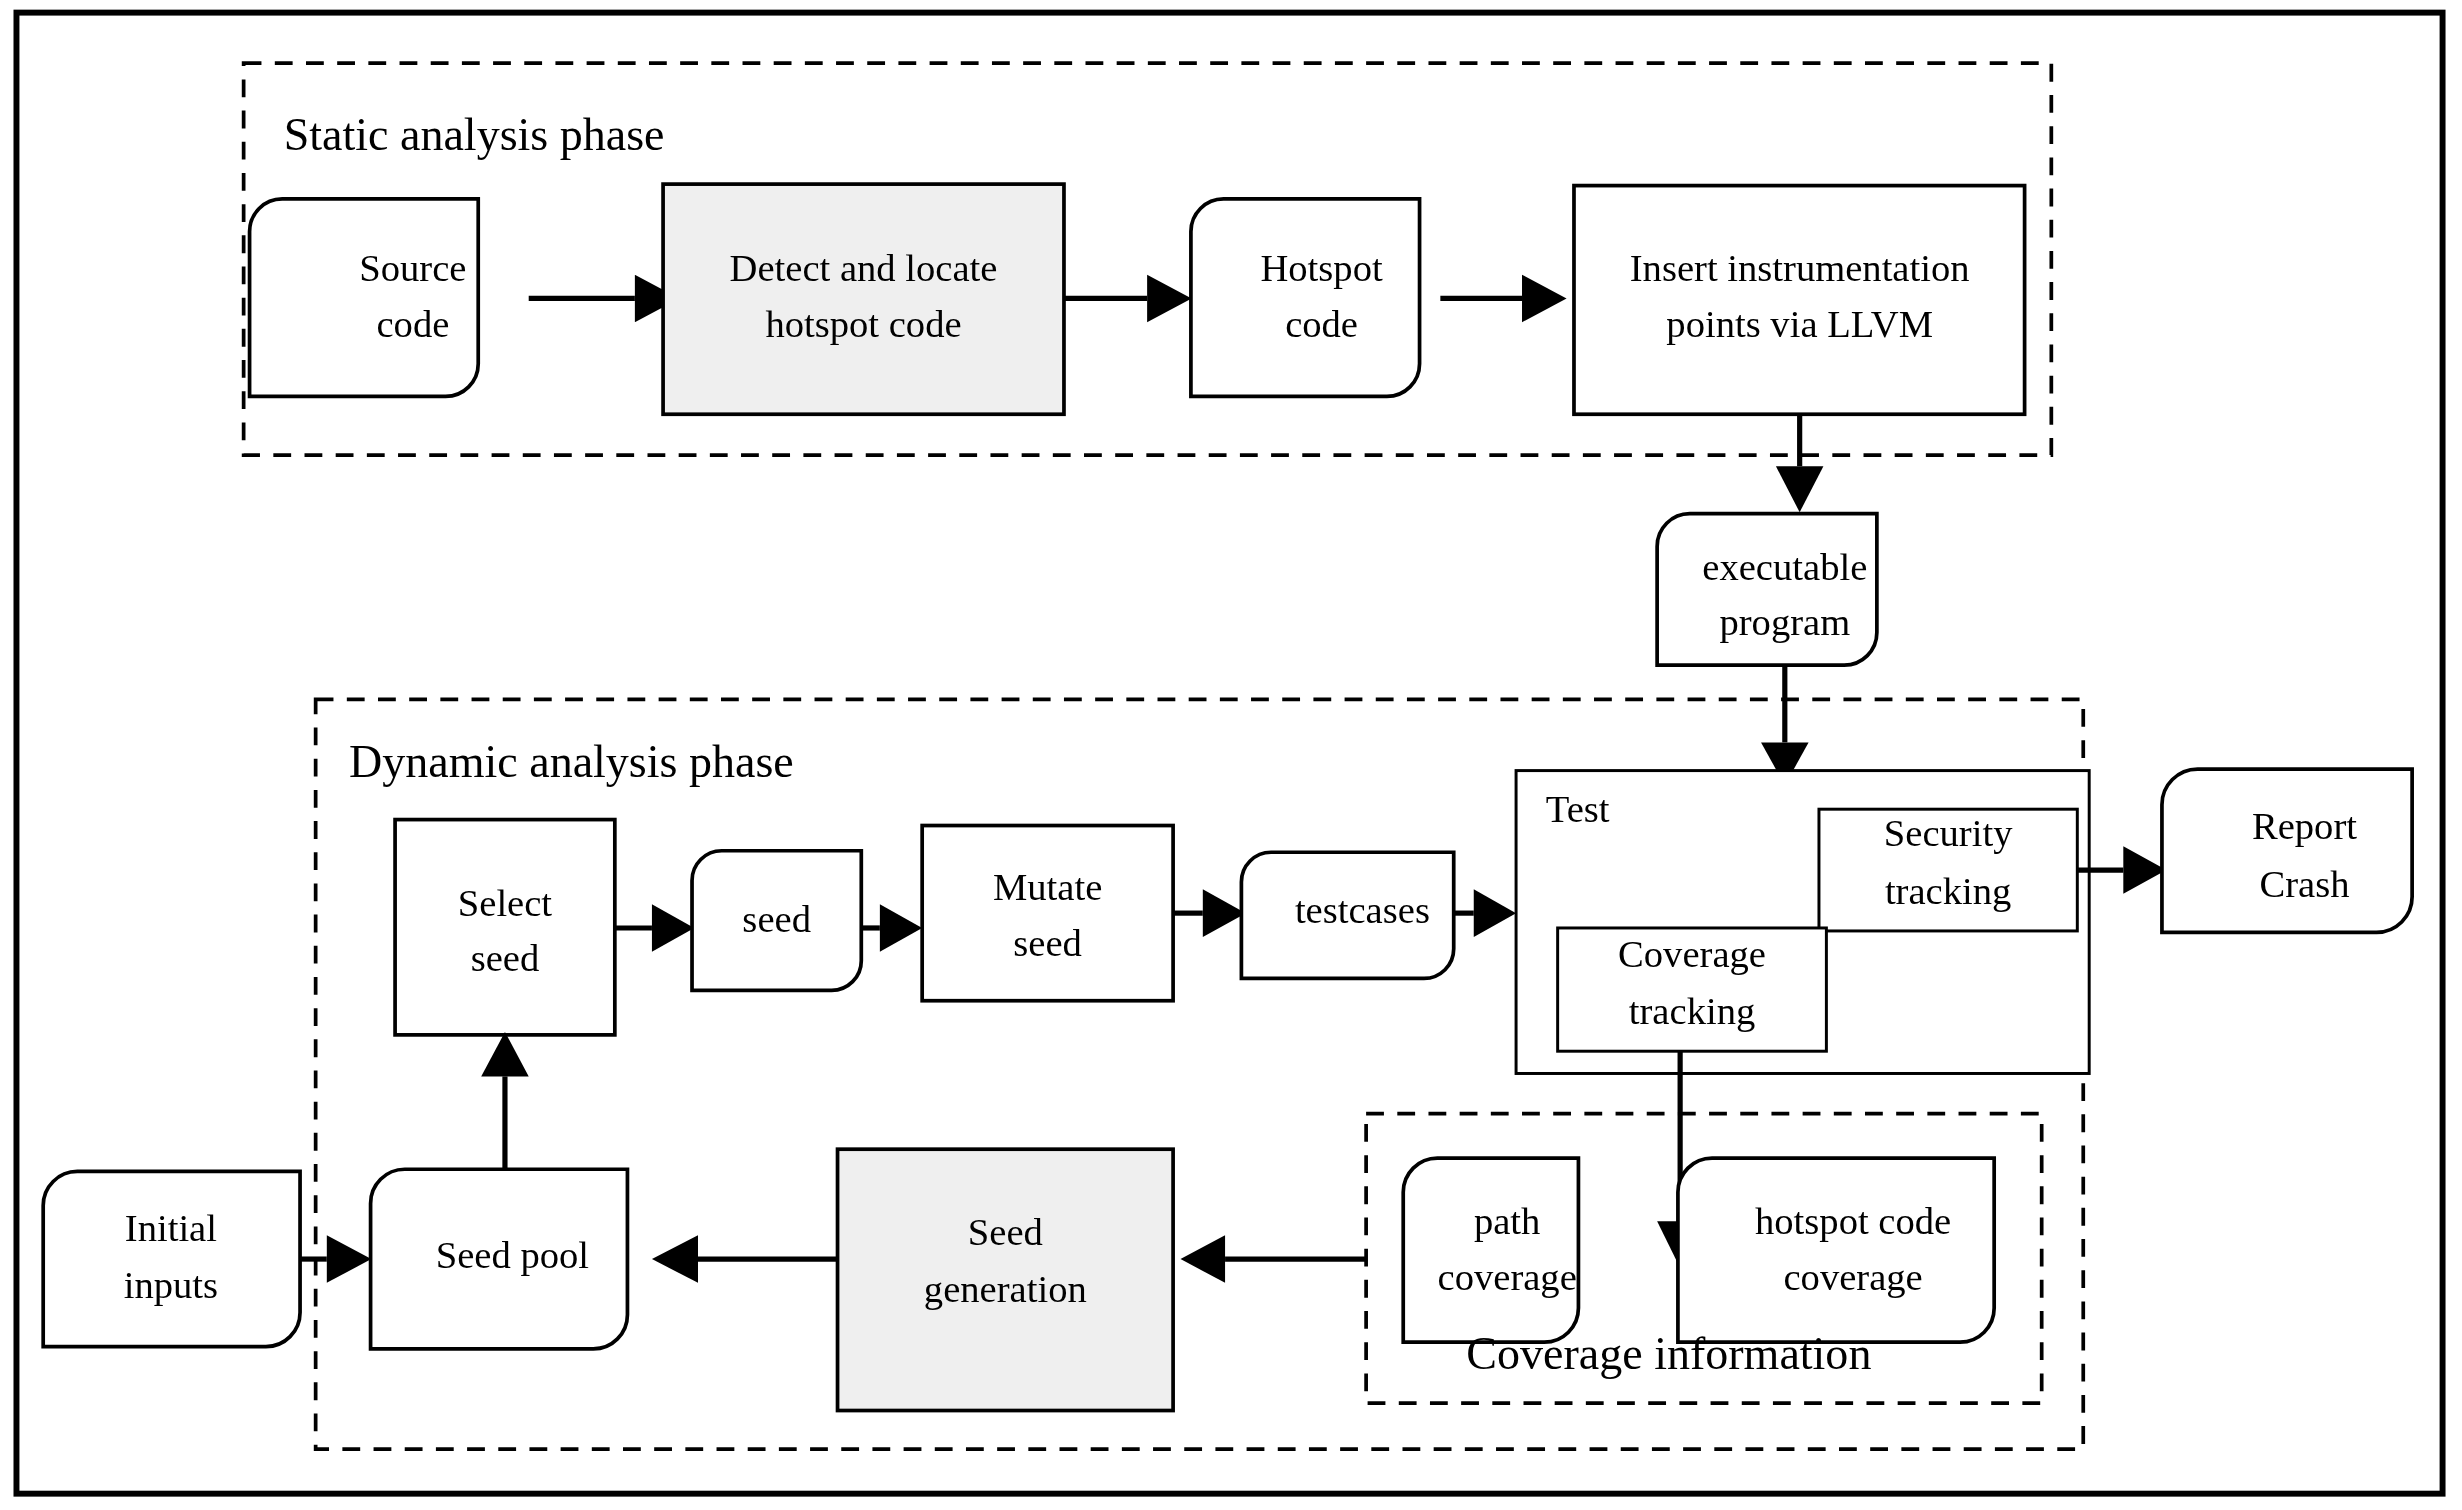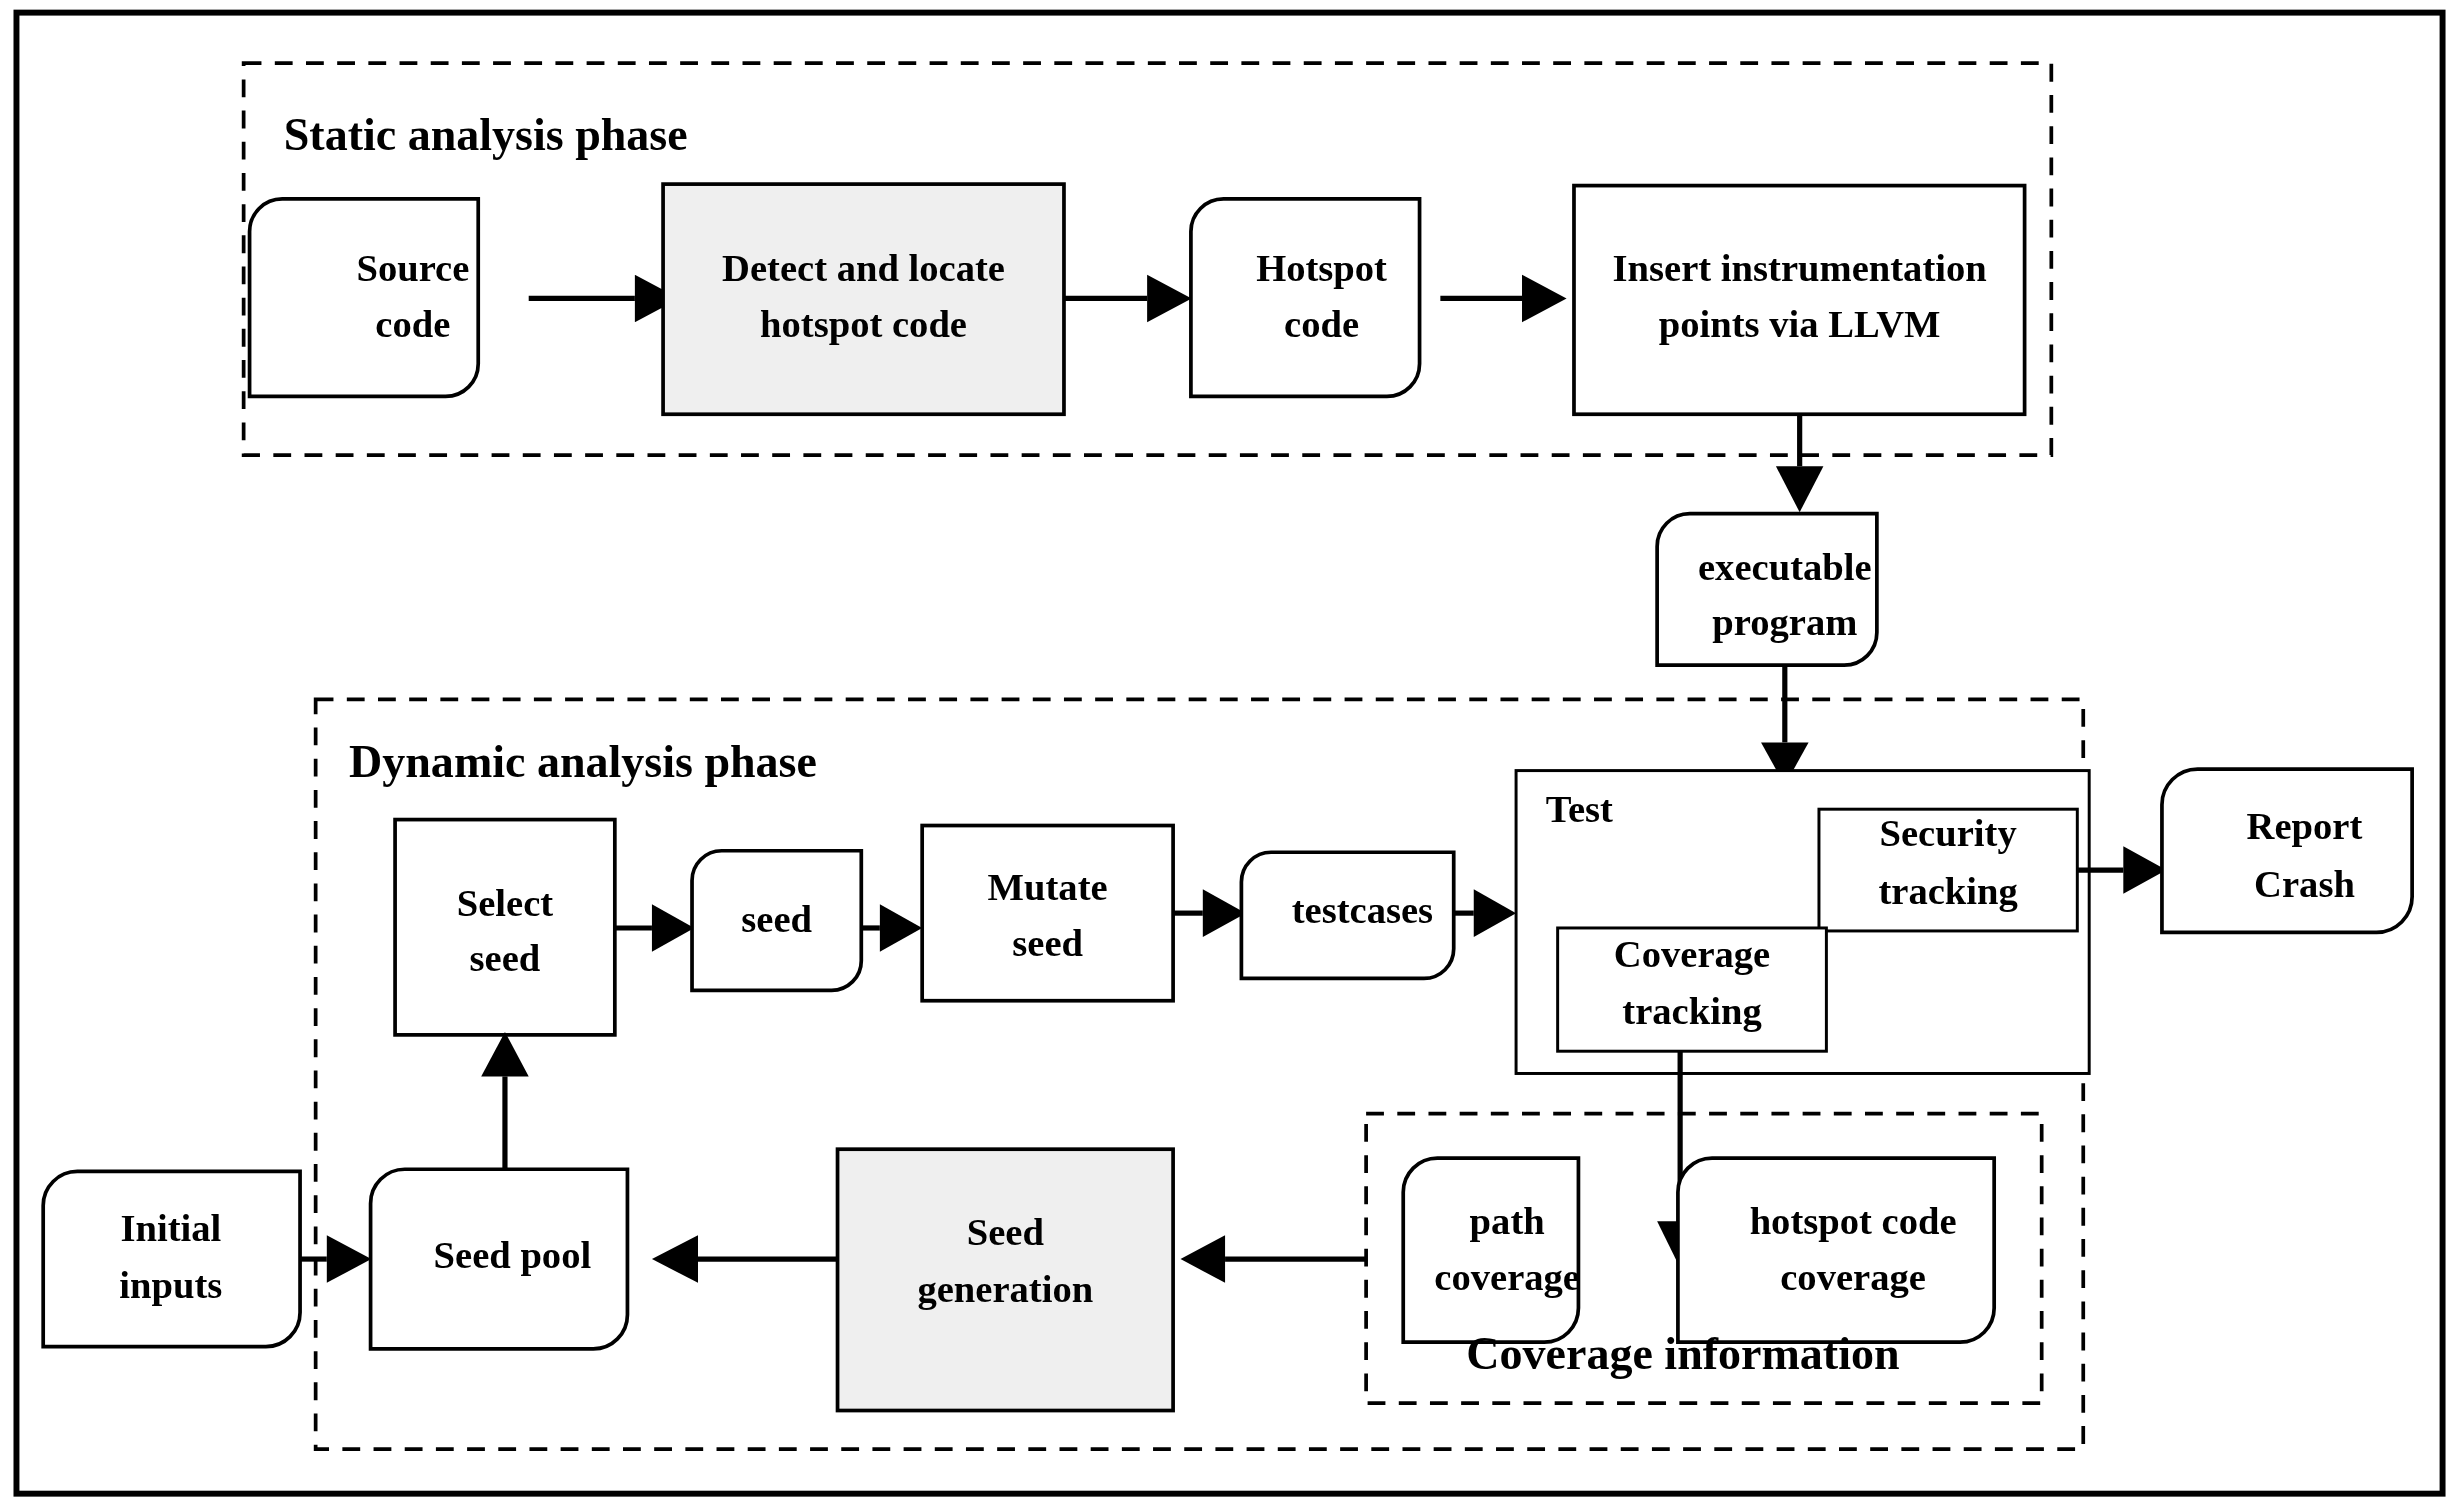--- a/index.html
+++ b/index.html
@@ -10,21 +10,20 @@
   body {
     width: 2462px;
     height: 1510px;
     font-family: "Liberation Serif", "DejaVu Serif", serif;
     overflow: hidden;
   }
   #diagram-root {
     position: relative;
     width: 2018px;
     height: 1510px;
-    font-weight: bold;
   }
   svg.diagram {
     display: block;
     width: 2462px;
     height: 1510px;
   }
   .box-fill-white { fill: #ffffff; }
   .box-fill-gray  { fill: #efefef; }
   .box-stroke     { stroke: #000000; stroke-width: 5; }
   .box-stroke-thin{ stroke: #000000; stroke-width: 4; }

